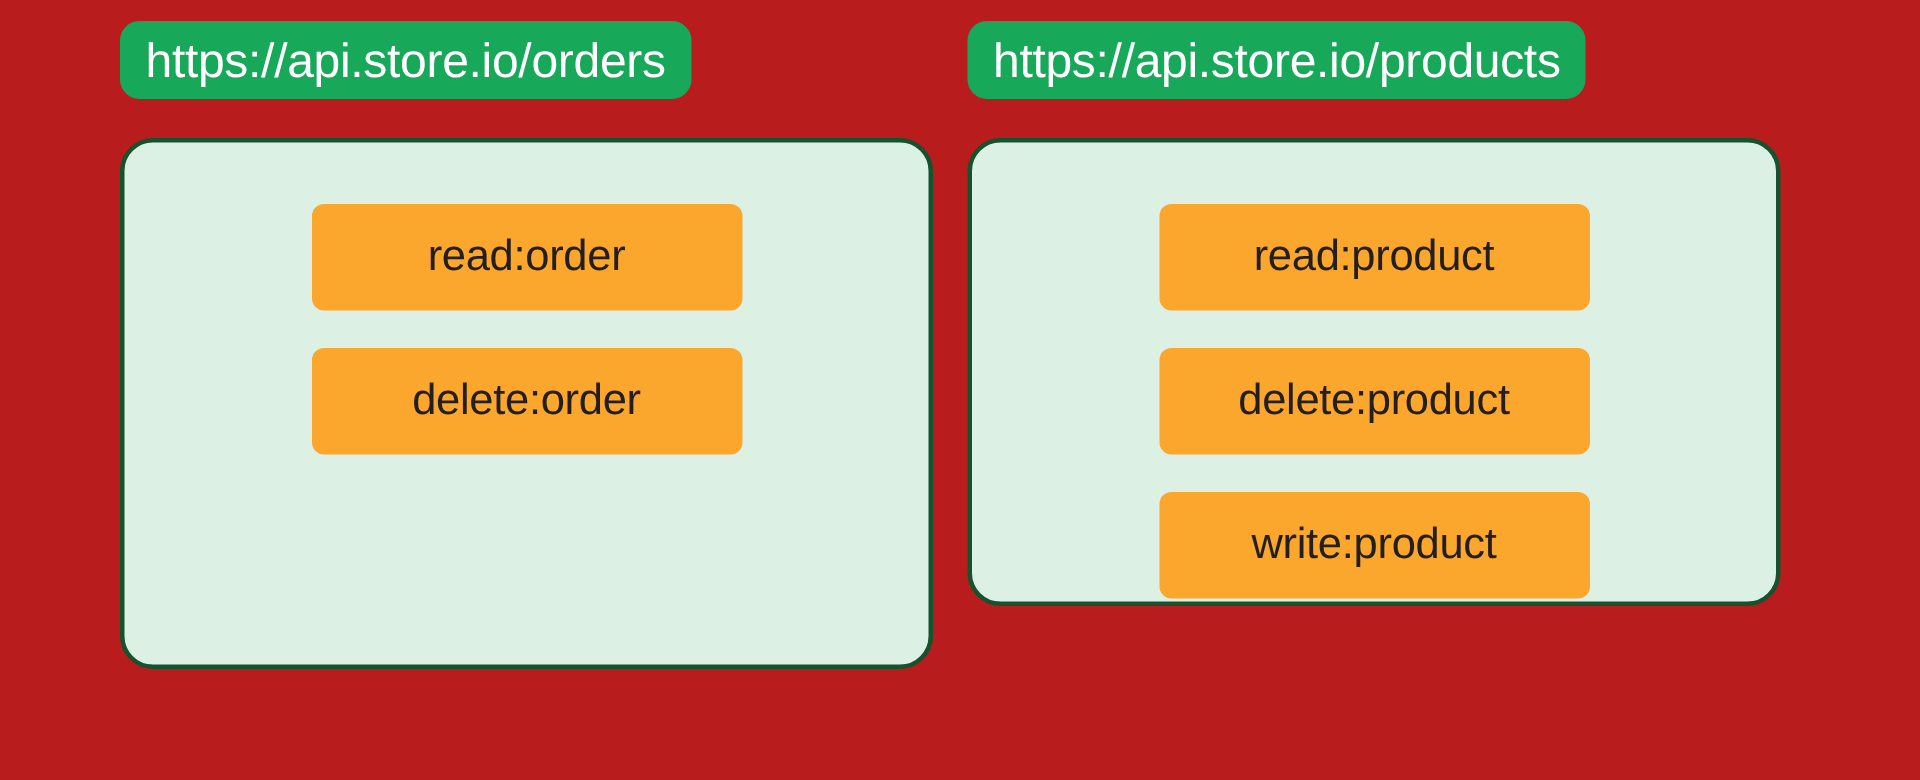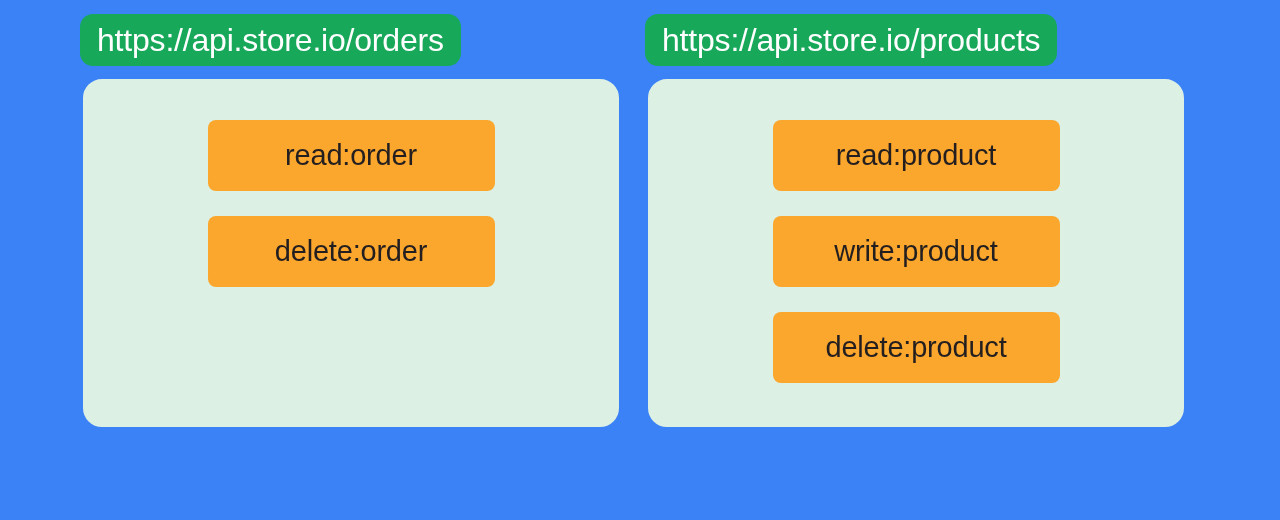--- a/index.html
+++ b/index.html
@@ -12,21 +12,21 @@
     height: 520px;
     overflow: hidden;
     font-family: "Liberation Sans", sans-serif;
     -webkit-font-smoothing: antialiased;
   }
 
   #canvas {
     position: relative;
     width: 1280px;
     height: 520px;
-    background: #3b82f6;
+    background: #b91c1c;
   }
 
   
   .api-group {
     position: absolute;
     top: 14px;
   }
   .api-group.group-0 { left: 80px;  width: 545px; }
   .api-group.group-1 { left: 645px; width: 545px; }
 
@@ -45,31 +45,31 @@
     color: #FFFFFF;
     font-size: 32px;
     line-height: 1;
     letter-spacing: -0.2px;
     white-space: nowrap;
     font-family: "Liberation Sans", sans-serif;
   }
 
   
   .api-panel {
-    margin-top: 10px;
+    margin-top: 26px;
     box-sizing: border-box;
-    border: 3px solid #3b82f6;
+    border: 3px solid #14532d;
     border-radius: 22px;
     background: #DCF0E4;
     display: flex;
     flex-direction: column;
     align-items: center;
   }
   .api-group.group-0 .api-panel { width: 542px; height: 354px; }
-  .api-group.group-1 .api-panel { width: 542px; height: 354px; }
+  .api-group.group-1 .api-panel { width: 542px; height: 312px; }
 
   .scope-list {
     display: flex;
     flex-direction: column;
     align-items: center;
     gap: 25px;
     margin-top: 41px;
   }
 
   
@@ -116,22 +116,22 @@
   <div class="api-group group-1">
     <div class="api-pill">
       <span class="api-pill-label">https://api.store.io/products</span>
     </div>
     <div class="api-panel">
       <div class="scope-list">
         <div class="scope-chip">
           <span class="scope-chip-label">read:product</span>
         </div>
         <div class="scope-chip">
-          <span class="scope-chip-label">write:product</span>
+          <span class="scope-chip-label">delete:product</span>
         </div>
         <div class="scope-chip">
-          <span class="scope-chip-label">delete:product</span>
+          <span class="scope-chip-label">write:product</span>
         </div>
       </div>
     </div>
   </div>
 
 </div>
 
 </body></html>

